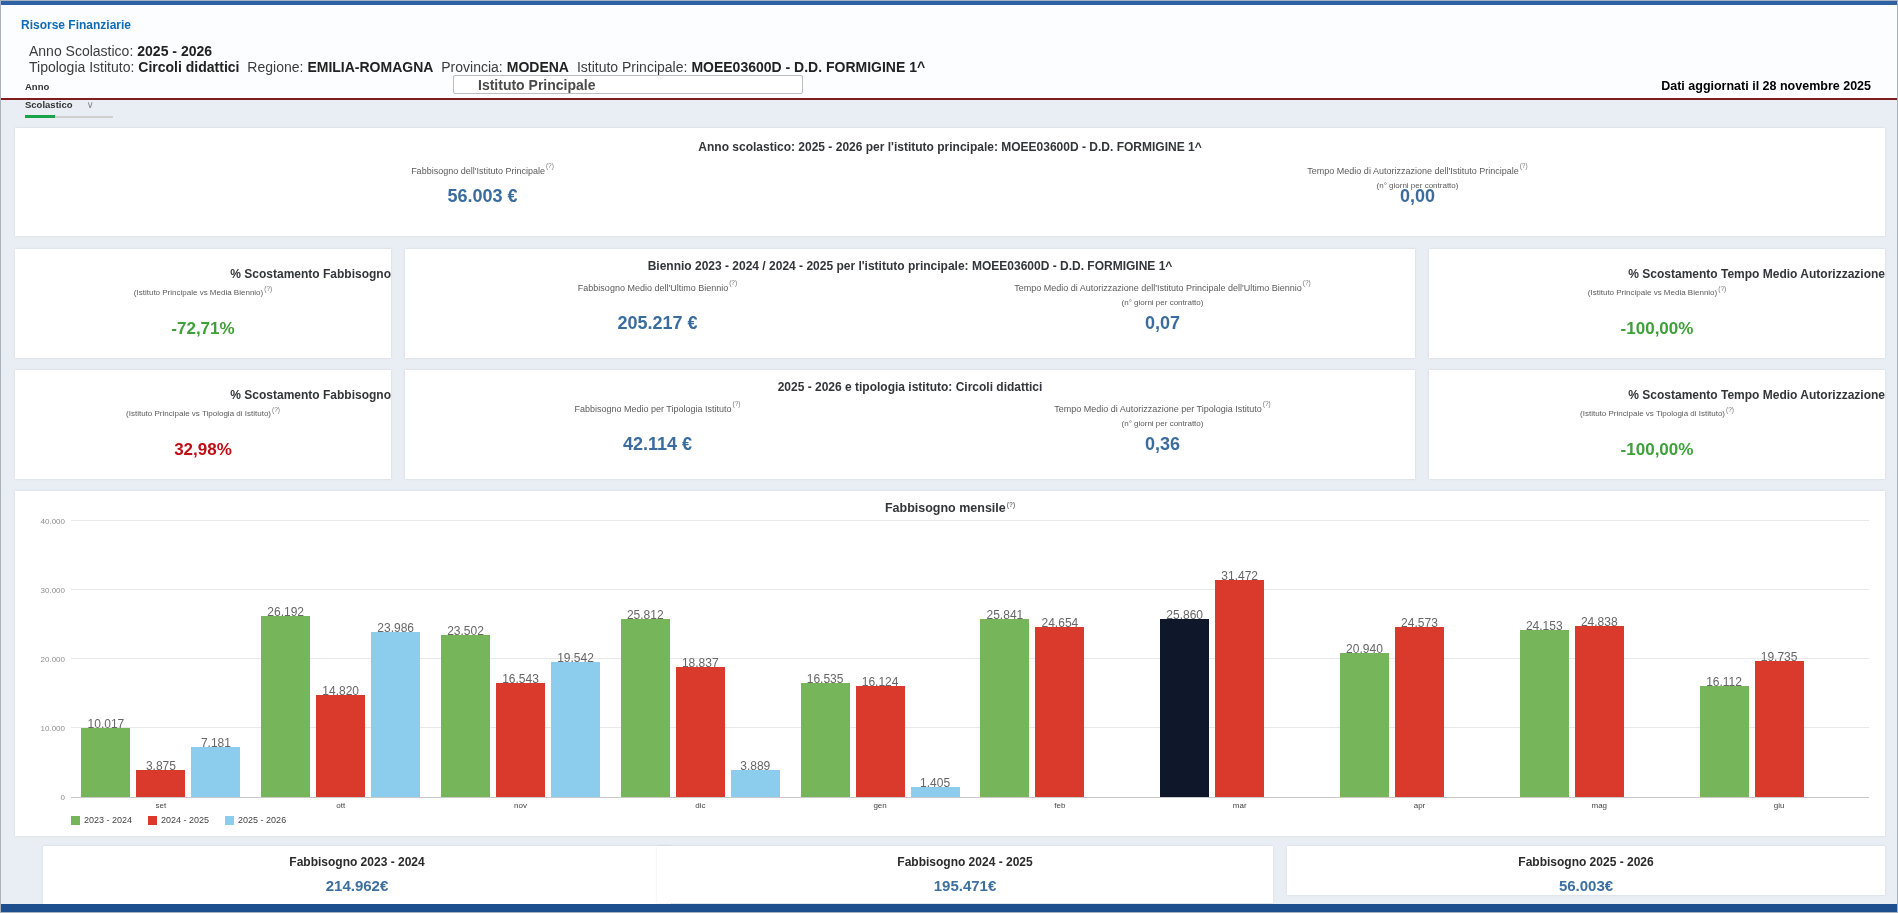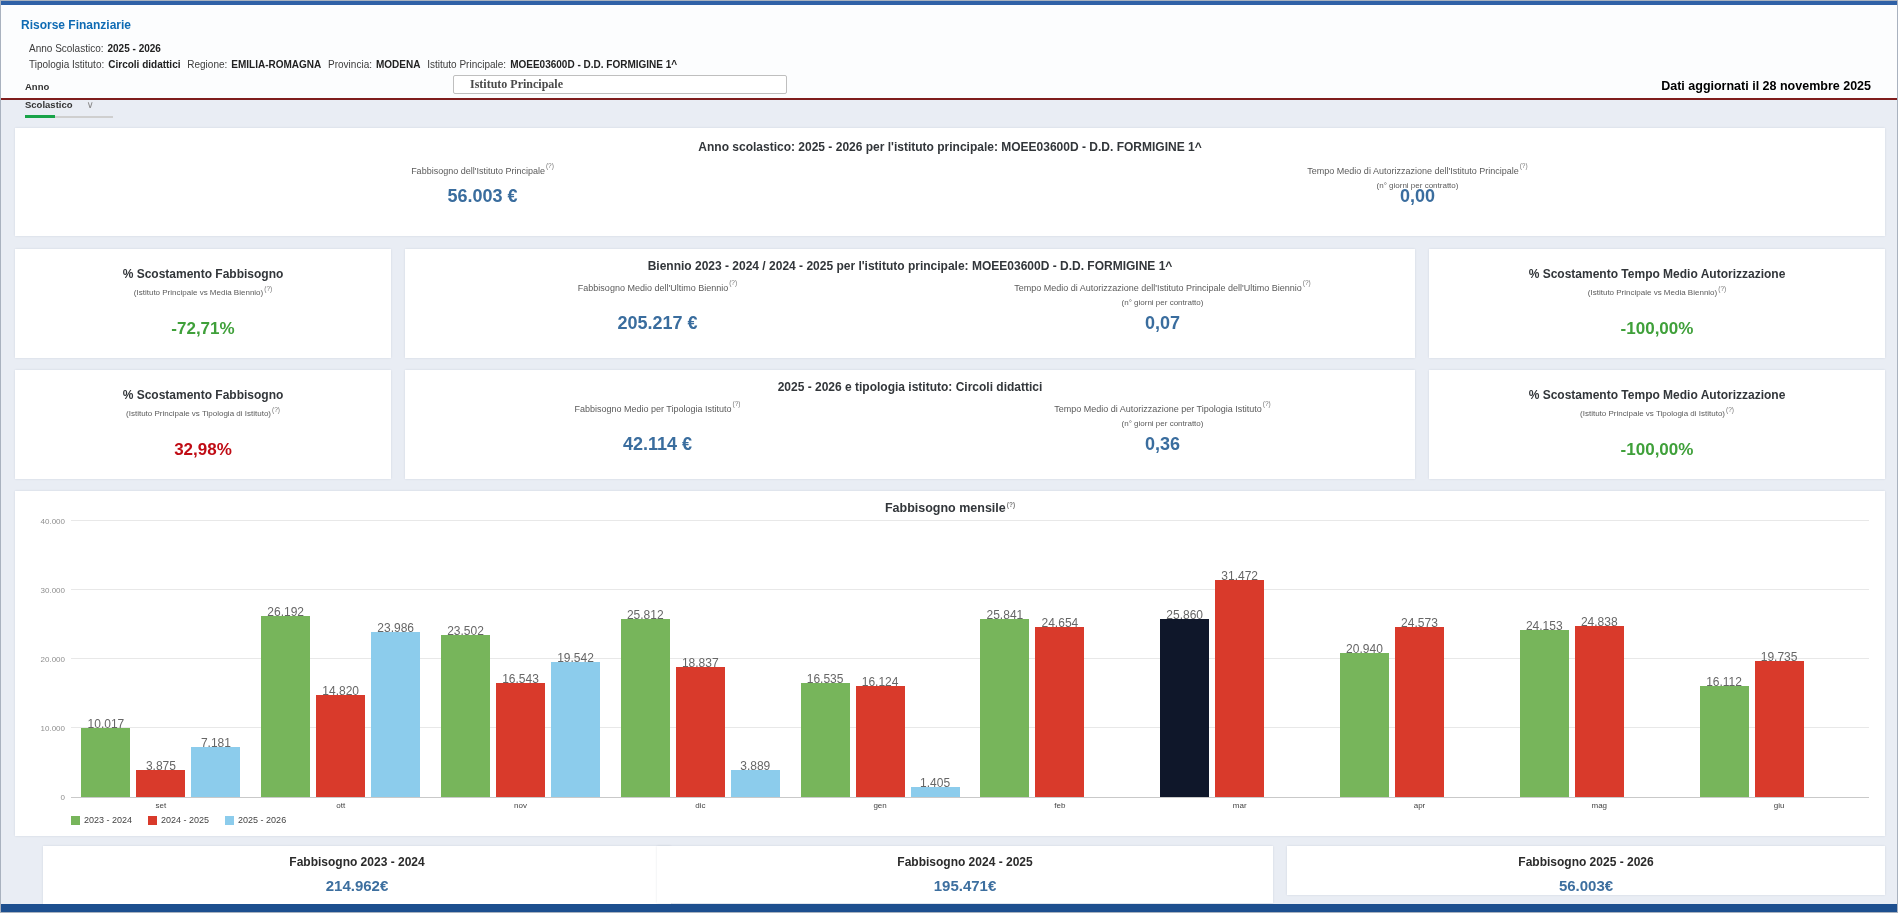--- a/index.html
+++ b/index.html
@@ -6,35 +6,35 @@
   body{
     width:1898px;height:913px;position:relative;overflow:hidden;
     background:#e9edf4;border:1px solid #a9b2bf;box-sizing:border-box;
     font-family:"Liberation Sans",sans-serif;color:#333;
   }
   .top-strip{position:absolute;top:0;left:0;right:0;height:4px;background:#2f61a7;}
   .bottom-strip{position:absolute;bottom:0;left:0;right:0;height:8px;background:#1d4f8f;}
 
   .header{position:absolute;top:4px;left:0;right:0;height:93px;background:#fcfdfe;border-bottom:2px solid #7f1d1d;}
   .page-title{position:absolute;top:13px;left:20px;font-size:12px;font-weight:bold;color:#0f6bb4;}
-  .meta-line{position:absolute;left:28px;font-size:10px;color:#3c3c3c;}
+  .meta-line{position:absolute;left:28px;font-size:14px;color:#3c3c3c;}
   .meta-line b{color:#222;}
   .meta1{top:38px;}
   .meta2{top:54px;}
   .meta-pair{margin-right:4px;}
 
   .filter-select{position:absolute;top:71px;left:24px;width:92px;cursor:pointer;}
   .filter-select .lab{font-size:9.5px;font-weight:bold;color:#333;}
   .filter-select .chev{color:#8a8a8a;font-size:10px;margin-left:14px;}
   .sel-underline{height:2px;background:#cfcfcf;position:relative;margin-top:4px;width:88px;}
   .sel-underline::before{content:'';position:absolute;left:0;top:-1px;width:30px;height:3px;background:#18a348;}
 
   .filter-input{position:absolute;top:70px;left:452px;width:300px;height:17px;
     border:1px solid #bfbfbf;border-radius:2px;background:#fff;
-    font-family:Liberation Serif, serif;font-size:12px;font-weight:bold;color:#4a4a4a;padding:0 16px;}
+    font-family:Liberation Sans, sans-serif;font-size:14px;font-weight:bold;color:#4a4a4a;padding:0 24px;}
 
   .updated{position:absolute;top:74px;right:26px;font-size:12.5px;font-weight:bold;color:#000000;}
 
   .card{position:absolute;background:#fff;box-shadow:0 0 2px rgba(40,60,90,.12);}
   .card-title{position:absolute;top:0;left:0;right:0;text-align:center;font-size:12px;font-weight:bold;color:#32363a;}
   .kpi-label{font-size:9px;color:#5b5b5b;}
   .kpi-sub{font-size:8px;color:#5b5b5b;}
   .kpi-value{font-size:18px;font-weight:bold;color:#3a6d9e;}
   sup.help{font-size:6.5px;color:#777;vertical-align:super;margin-left:1px;cursor:help;}
 
@@ -44,21 +44,21 @@
   .half{position:absolute;top:32px;width:50%;text-align:center;}
   .half.l{left:0;} .half.r{left:50%;}
   .half .kpi-sub{margin-top:3px;}
   .half .kpi-value{position:absolute;top:26px;left:0;right:0;}
 
   
   .r-left{left:14px;width:376px;height:109px;}
   .r-center{left:404px;width:1010px;height:109px;}
   .r-right{left:1428px;width:456px;height:109px;}
   .top2{top:248px;} .top3{top:369px;}
-  .pct-card .card-title{top:18px;}
+  .pct-card .card-title{top:18px;text-align:right;}
   .pct-card .kpi-sub{position:absolute;top:36px;left:0;right:0;text-align:center;}
   .pct-value{position:absolute;top:70px;left:0;right:0;text-align:center;font-size:17px;font-weight:bold;}
   .pct-green{color:#3fa03a;} .pct-red{color:#c00c15;}
   .center-card .card-title{top:10px;}
   .center-card .half{top:28px;}
   .center-card .half .kpi-value{top:36px;}
 
   
   .chart-card{top:490px;left:14px;width:1870px;height:345px;}
   .chart-title{position:absolute;top:10px;left:0;right:0;text-align:center;font-size:12.5px;font-weight:bold;color:#32363a;}

